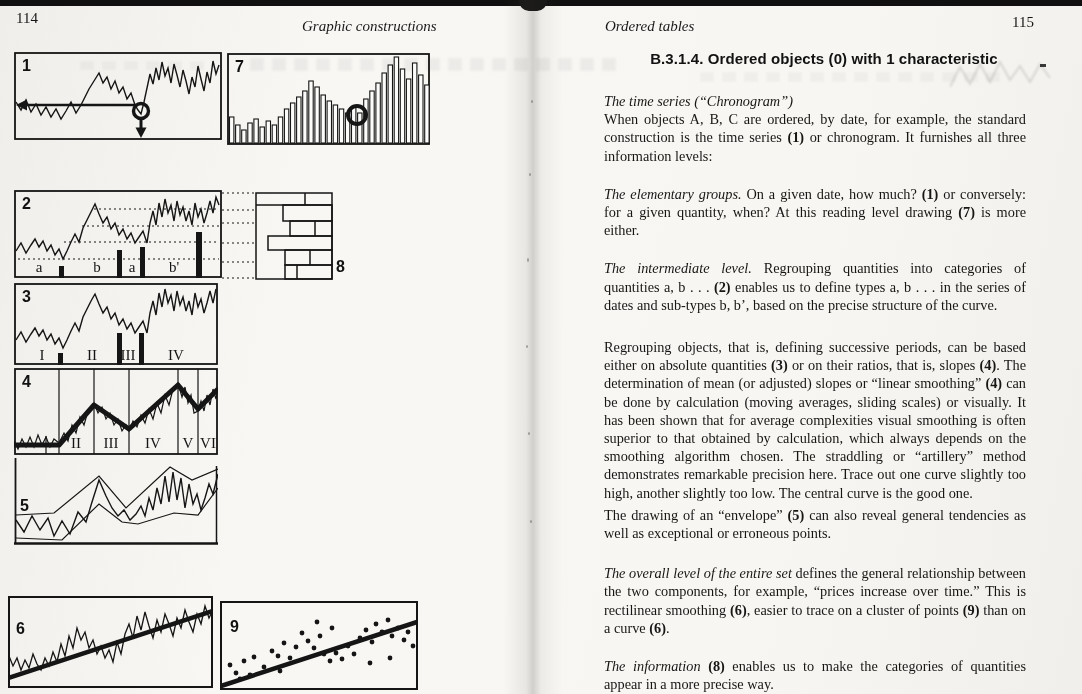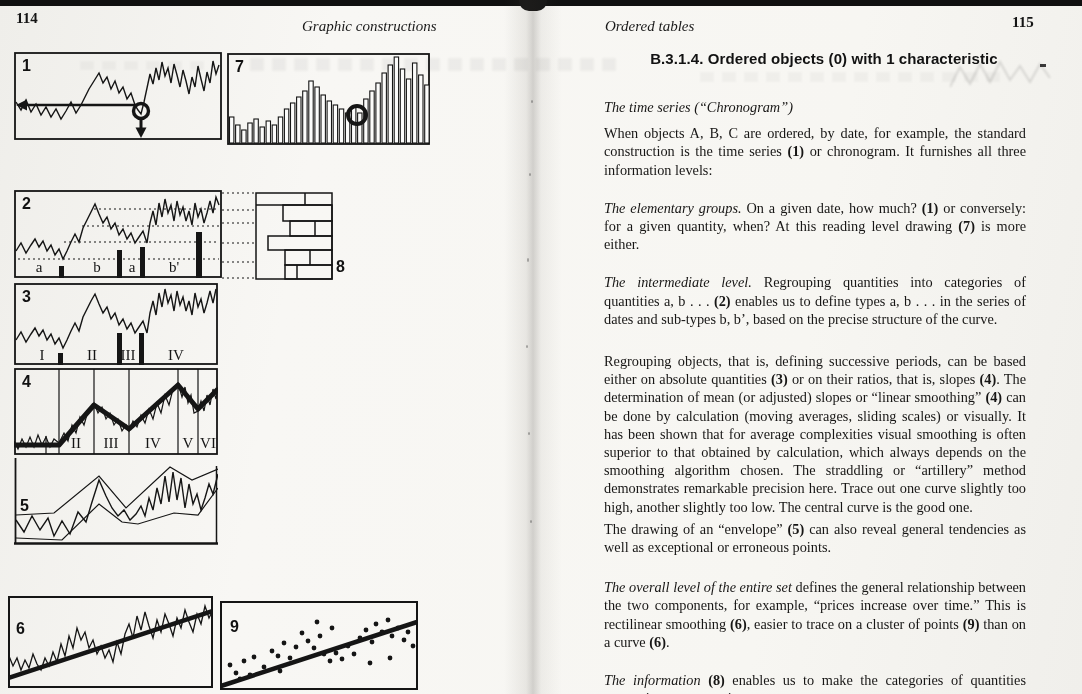--- a/index.html
+++ b/index.html
@@ -12,21 +12,21 @@
   .topstrip{position:absolute;left:0;top:0;width:1082px;height:6px;background:#101010;}
   .gutterblob{position:absolute;left:519px;top:0;width:28px;height:11px;background:#151515;border-radius:0 0 10px 10px;}
   .gutter{position:absolute;left:504px;top:0;width:58px;height:694px;
     background:linear-gradient(90deg,rgba(90,85,75,0) 0%,rgba(90,85,75,.10) 38%,rgba(55,50,45,.20) 50%,rgba(90,85,75,.07) 64%,rgba(90,85,75,0) 100%);}
   .speck{position:absolute;background:#3a3a3a;border-radius:50%;opacity:.4;}
   .edgedash{position:absolute;background:#1a1a1a;opacity:.85;}
   .bleed-dashes{position:absolute;opacity:.06;filter:blur(1px);
     background:repeating-linear-gradient(90deg,#444 0 14px,transparent 14px 22px);}
   .bleed-svg{position:absolute;opacity:.13;filter:blur(1.2px);}
   
-  .pagenum{position:absolute;font-weight:bold;font-size:15px;color:#141414;}
+  .pagenum{position:absolute;font-weight:normal;font-size:15px;color:#141414;}
   .runhead{position:absolute;font-style:italic;font-size:15px;color:#1a1a1a;text-align:right;}
   
   .heading{position:absolute;left:604px;top:50px;width:440px;
     font-family:"Liberation Sans",sans-serif;font-weight:bold;font-size:15px;color:#121212;letter-spacing:.1px;text-align:center;}
   .bodycol{position:absolute;left:604px;top:84px;width:422px;}
   .para{margin:0;text-align:justify;font-size:14.3px;line-height:18.2px;color:#171615;}
   .it{font-style:italic}
   .bd{font-weight:bold}
   
   .fig{position:absolute;}
@@ -58,22 +58,22 @@
   </svg>
 
   <div class="pagenum" style="left:16px;top:10px">114</div>
   <div class="runhead" style="left:302px;top:18px">Graphic constructions</div>
 
   <div class="runhead" style="left:605px;top:18px">Ordered tables</div>
   <div class="pagenum" style="left:1012px;top:14px">115</div>
 
   <div class="heading">B.3.1.4. Ordered objects (0) with 1 characteristic</div>
   <div class="bodycol">
-      <p class="para" style="margin-top: 14px;"><span class="it">The time series (“Chronogram”)</span></p>
-      <p class="para" style="margin-top: 8px;"><span>When objects A, B, C are ordered, by date, for example, the standard construction is the time series </span><span class="bd">(1)</span><span> or chronogram. It furnishes all three information levels:</span></p>
+      <p class="para" style="margin-top: 8px;"><span class="it">The time series (“Chronogram”)</span></p>
+      <p class="para" style="margin-top: 0px;"><span>When objects A, B, C are ordered, by date, for example, the standard construction is the time series </span><span class="bd">(1)</span><span> or chronogram. It furnishes all three information levels:</span></p>
       <p class="para" style="margin-top: 20px;"><span class="it">The elementary groups.</span><span> On a given date, how much? </span><span class="bd">(1)</span><span> or conversely: for a given quantity, when? At this reading level drawing </span><span class="bd">(7)</span><span> is more either.</span></p>
       <p class="para" style="margin-top: 20px;"><span class="it">The intermediate level.</span><span> Regrouping quantities into categories of quantities a, b . . . </span><span class="bd">(2)</span><span> enables us to define types a, b . . . in the series of dates and sub-types b, b’, based on the precise structure of the curve.</span></p>
       <p class="para" style="margin-top: 24px;"><span>Regrouping objects, that is, defining successive periods, can be based either on absolute quantities </span><span class="bd">(3)</span><span> or on their ratios, that is, slopes </span><span class="bd">(4)</span><span>. The determination of mean (or adjusted)  slopes or “linear smoothing” </span><span class="bd">(4)</span><span> can be done by calculation (moving averages, sliding scales) or visually. It has been shown that for average complexities visual smoothing is often superior to that obtained by calculation, which always depends on the smoothing algorithm chosen. The straddling or “artillery” method demonstrates remarkable precision here. Trace out one curve slightly too high, another slightly too low. The central curve is the good one.</span></p>
       <p class="para" style="margin-top: 4px;"><span>The drawing of an “envelope” </span><span class="bd">(5)</span><span> can also reveal general tendencies as well as exceptional or erroneous points.</span></p>
       <p class="para" style="margin-top: 22px;"><span class="it">The overall level of the entire set</span><span> defines the general relationship between the two components, for example, “prices increase over time.” This is rectilinear smoothing </span><span class="bd">(6)</span><span>, easier to trace on a cluster of points </span><span class="bd">(9)</span><span> than on a curve </span><span class="bd">(6)</span><span>.</span></p>
       <p class="para" style="margin-top: 20px;"><span class="it">The information</span><span> </span><span class="bd">(8)</span><span> enables us to make the categories of quantities appear in a more precise way.</span></p>
     </div>
 
   <div class="fignum" style="left:22px;top:57px">1</div>
   <div class="fig" style="left:14px;top:52px">

